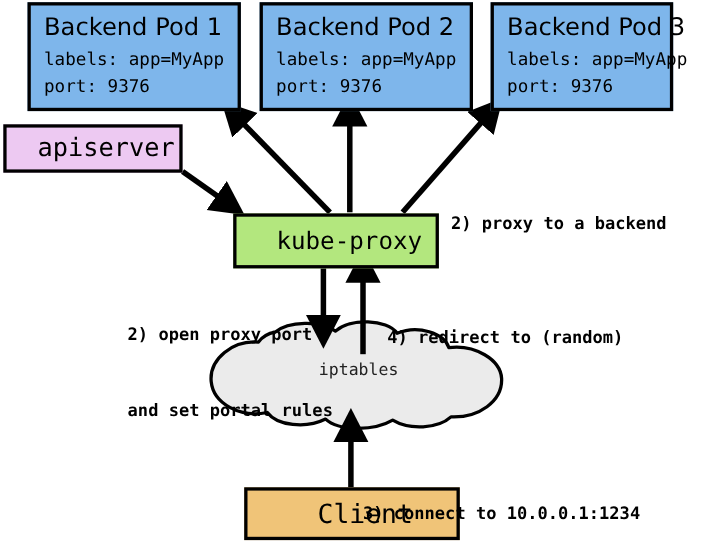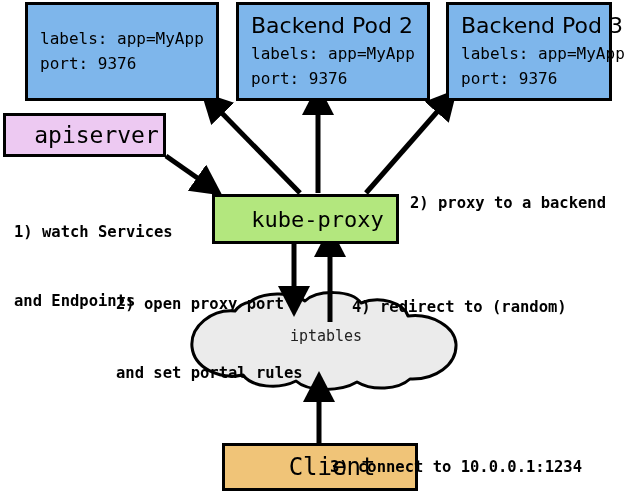--- a/index.html
+++ b/index.html
@@ -141,20 +141,21 @@
     <line x1="330" y1="322" x2="330" y2="246" stroke="#000000" stroke-width="5" marker-end="url(#ah)"></line>
 
     <line x1="300" y1="193" x2="215" y2="106" stroke="#000000" stroke-width="5" marker-end="url(#ah)"></line>
 
     <line x1="318" y1="193" x2="318" y2="104" stroke="#000000" stroke-width="5" marker-end="url(#ah)"></line>
 
     <line x1="366" y1="193" x2="444" y2="104" stroke="#000000" stroke-width="5" marker-end="url(#ah)"></line>
   </svg>
 
   <div class="node pod" style="left:25px; top:2px; width:194px; height:99px;">
+    <div class="pod-title">Backend Pod 1</div>
     <div class="pod-line">labels: app=MyApp</div>
     <div class="pod-line">port: 9376</div>
   </div>
 
   <div class="node pod" style="left:236px; top:2px; width:194px; height:99px;">
     <div class="pod-title">Backend Pod 2</div>
     <div class="pod-line">labels: app=MyApp</div>
     <div class="pod-line">port: 9376</div>
   </div>
 
@@ -173,24 +174,20 @@
   </div>
 
   <div class="cloud-wrap">
     <div class="cloud-label">iptables</div>
   </div>
 
   <div class="node client" style="left:222px; top:443px; width:196px; height:48px;">
     <div class="client-label">Client</div>
   </div>
 
-  <div class="step" style="left:14px; top:175px;">
-    <div>1) watch Services</div>
-    <div>and Endpoints</div>
-  </div>
 
   <div class="step" style="left:68px; top:247px;margin-left:48px;">
     <div>2) open proxy port</div>
     <div>and set portal rules</div>
   </div>
 
   <div class="step" style="left:330px; top:410px;">
     <div>3) connect to 10.0.0.1:1234</div>
   </div>
 

